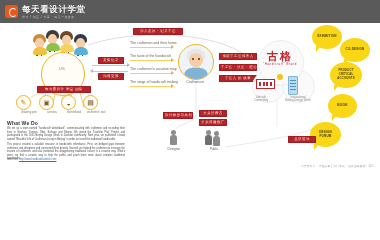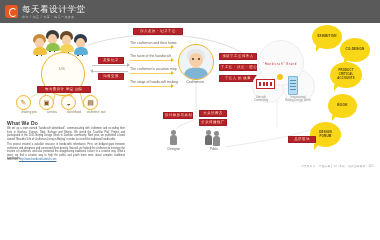--- a/index.html
+++ b/index.html
@@ -24,21 +24,21 @@
     position:relative;flex:none;
   }
   .logo-mark::after{
     content:"";position:absolute;left:3.5px;top:3px;
     width:6px;height:7px;border-radius:50%;
     border:1.6px solid #fff;border-right-color:transparent;
   }
   .logo-text{display:flex;flex-direction:column;justify-content:center;}
   .logo-cn{
     font-size:8.5px;color:#f3f3f3;letter-spacing:.6px;
-    font-weight:normal;line-height:9px;white-space:nowrap;
+    font-weight:bold;line-height:9px;white-space:nowrap;
   }
   .logo-sub{
     font-size:2.9px;color:#c9c9c9;letter-spacing:.5px;
     line-height:4px;white-space:nowrap;margin-top:1px;
   }
 
   
   .node{position:absolute;}
 
   
@@ -348,20 +348,21 @@
   <div class="cap-label" style="left:175px;top:80px;width:40px;">Craftsman</div>
 
   <div class="redbar node" style="left:219px;top:53px;width:34px;">传统手工艺传承人</div>
   <div class="redbar node" style="left:219px;top:64px;width:34px;">手工艺 · 技艺 · 匠心</div>
   <div class="redbar node" style="left:219px;top:75px;width:34px;">手艺人 的 故事</div>
 
   <div class="brand-sm" style="left:252px;top:70px;"></div>
   <div class="brand-sm" style="left:282px;top:70px;"></div>
   <div class="brand-big"></div>
 
+  <div class="brand-cn">古格</div>
   <div class="brand-en">"Handicraft" Brand</div>
 
   <div class="stamp">
     <i style="left:2px;"></i>
       <i style="left:5.5px;"></i>
       <i style="left:9px;"></i>
       <i style="left:12.5px;"></i>
   </div>
   <div class="dot-y"></div>
   <div class="bookmark">

